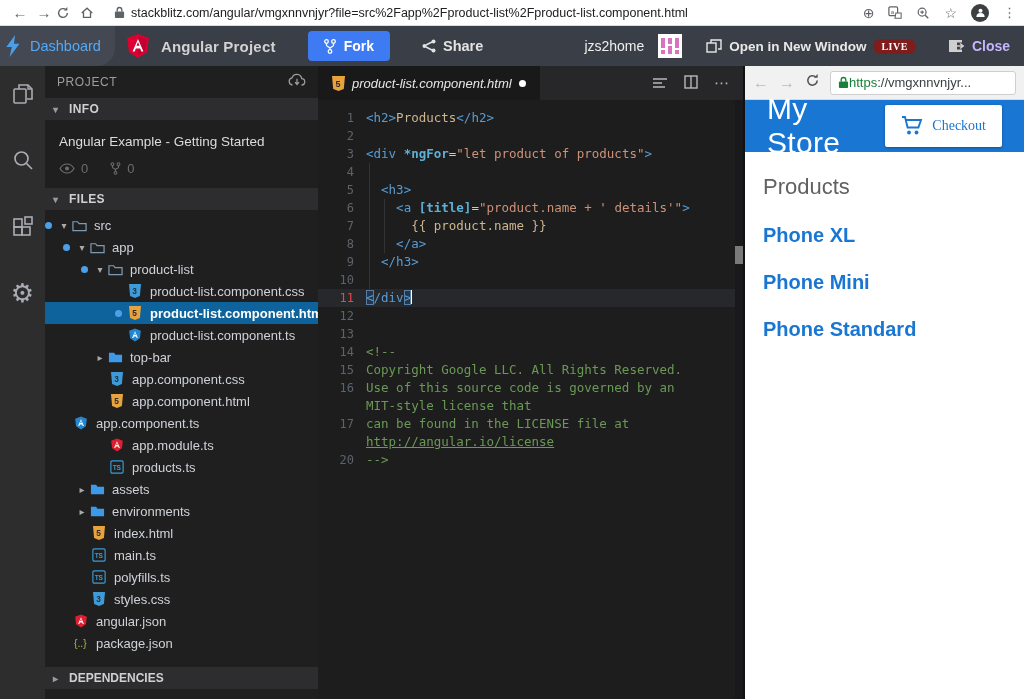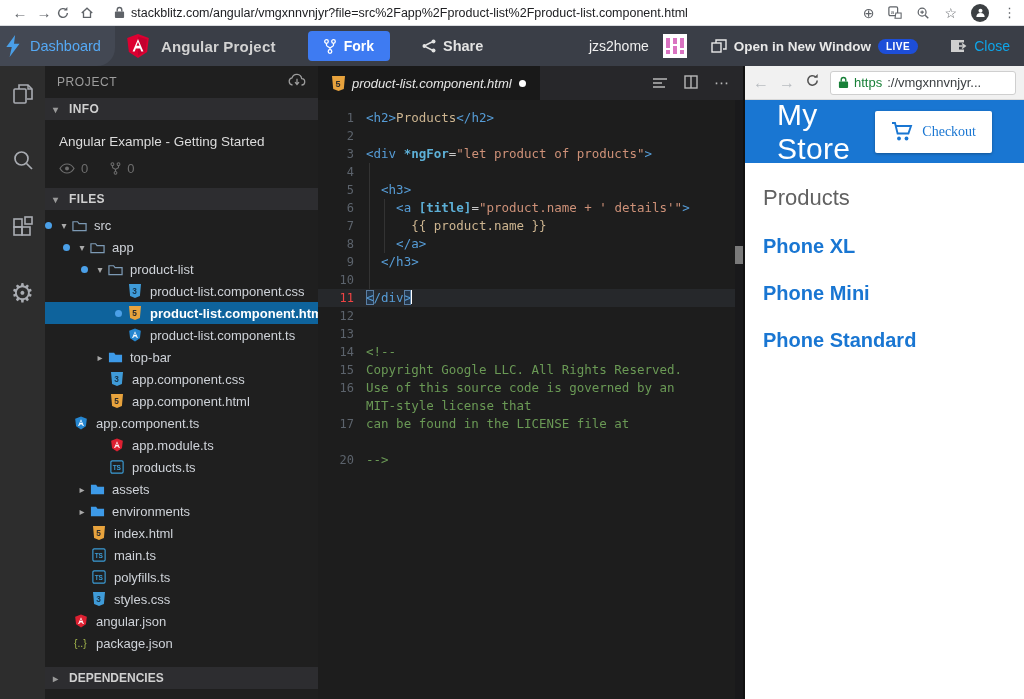--- a/index.html
+++ b/index.html
@@ -29,24 +29,24 @@
   .fork-btn { display:flex; align-items:center; gap:8px; background:#3e7bf2; color:#fff;
               border:none; border-radius:4px; font-size:14px; font-weight:700;
               padding:7px 16px; margin-left:22px; cursor:pointer; }
   .share-btn { display:flex; align-items:center; gap:7px; color:#e3e3e3; font-size:14.5px;
                font-weight:700; margin-left:22px; cursor:pointer; }
   .sb-right { margin-left:auto; display:flex; align-items:center; gap:14px; }
   .username { font-size:14px; color:#efefef; }
   .identicon { width:24px; height:24px; background:#fff; }
   .openwin { display:flex; align-items:center; gap:7px; font-size:13.5px; color:#e8e8e8;
              font-weight:700; cursor:pointer; margin-left:10px; }
-  .live-badge { background:#1d4ed8; color:#fff; font-size:10px; font-weight:700;
-                border-radius:9px; padding:2px 8px; letter-spacing:.5px; }
-  .close-btn { display:flex; align-items:center; gap:7px; font-size:14px; color:#0ea5e9;
-               font-weight:400; cursor:pointer; margin-left:18px; }
+  .live-badge { background:#7f1d1d; color:#fff; font-size:10px; font-weight:700;
+                border-radius:9px; padding:2px 8px; letter-spacing:.5px;font-family:Liberation Serif, serif; }
+  .close-btn { display:flex; align-items:center; gap:7px; font-size:14px; color:#c4b5fd;
+               font-weight:700; cursor:pointer; margin-left:18px; }
 
   
   .main { position:absolute; top:66px; left:0; width:1024px; height:633px; }
   .rail { position:absolute; left:0; top:0; width:45px; height:633px; background:#2d2d2d;
           display:flex; flex-direction:column; align-items:center; padding-top:16px; gap:38px; }
   .rail .ricon { cursor:pointer; }
 
   
   .panel { position:absolute; left:45px; top:0; width:273px; height:633px; background:#1f1f1f;
            display:flex; flex-direction:column; }
@@ -102,25 +102,25 @@
   .scrollhandle { position:absolute; top:146px; left:0; width:8px; height:18px; background:#7a7a7a; }
 
   
   .preview { position:absolute; left:743px; top:0; width:281px; height:633px; background:#ffffff;
              border-left:2px solid #111; }
   .ptoolbar { height:34px; background:#f1f1f1; border-bottom:1px solid #d9d9d9; display:flex;
               align-items:center; gap:10px; padding:0 8px; }
   .pnav { font-size:16px; color:#b8bcc0; cursor:pointer; }
   .pnav.on { color:#555; }
   .purl { flex:1; height:24px; background:#fff; border:1px solid #cfcfcf; border-radius:3px;
-          display:flex; align-items:center; gap:5px; padding:0 7px; overflow:hidden; }
+          display:flex; align-items:center; padding:0 7px; overflow:hidden; }
   .purl .scheme { color:#188038; font-size:13px; }
   .purl .rest { color:#3c4043; font-size:13px; white-space:nowrap; }
-  .pheader { height:63px; background:#1976d2; display:flex; align-items:center;
-             padding:0 32px; justify-content:space-between; }
+  .pheader { height:52px; background:#1976d2; display:flex; align-items:center;
+             padding:0 22px; justify-content:space-between; }
   .store-title { color:#fff; font-size:30px; font-weight:400; letter-spacing:.3px; }
   .checkout-btn { background:#fff; border:none; border-radius:2px; display:flex; align-items:center;
                   gap:9px; padding:11px 16px; cursor:pointer; box-shadow:0 1px 3px rgba(0,0,0,.3); }
   .checkout-label { color:#1976d2; font-size:14px; font-weight:500;font-family:Liberation Serif, serif; }
   .pbody { padding:22px 18px; }
   .pbody h2 { color:#616161; font-size:22px; font-weight:400; margin-bottom:4px; }
   .plink { display:block; color:#1976d2; font-size:20px; font-weight:700; margin-top:24px;
            text-decoration:none; cursor:pointer; }
 </style>
 </head>
@@ -591,20 +591,21 @@
         <div class="cline">
           <span class="lnum"></span>
           <span class="lsrc"><span class="t-com">MIT-style license that</span></span>
         </div>
         <div class="cline">
           <span class="lnum">17</span>
           <span class="lsrc"><span class="t-com">can be found in the LICENSE file at</span></span>
         </div>
         <div class="cline">
           <span class="lnum"></span>
+          <span class="lsrc"><span class="t-lnk">http://angular.io/license</span></span>
         </div>
         <div class="cline">
           <span class="lnum">20</span>
           <span class="lsrc"><span class="t-com">--&gt;</span></span>
         </div>
       </div>
     <div class="scrollstrip">
       <div class="scrollhandle"></div>
     </div>
   </div>

